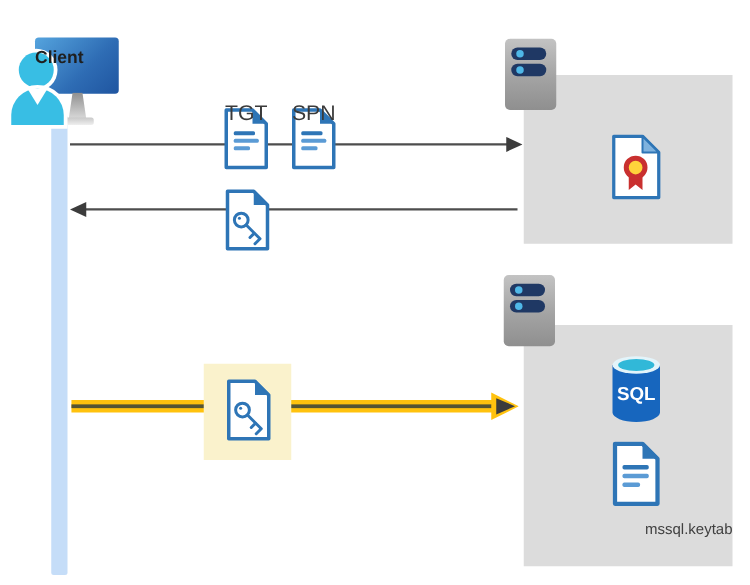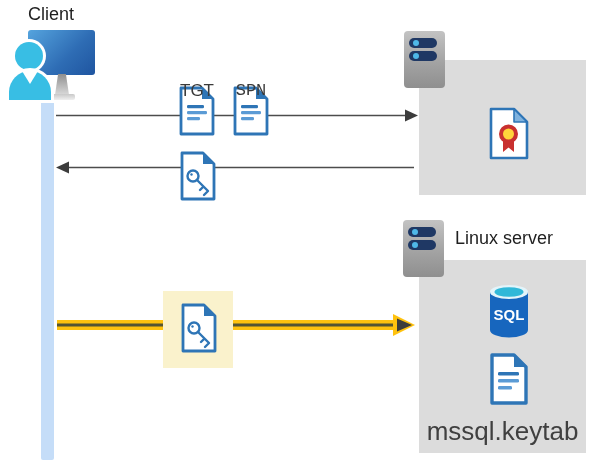--- a/index.html
+++ b/index.html
@@ -1,22 +1,22 @@
 <!DOCTYPE html>
 <html><head>
 <meta charset="utf-8">
 <style>
   html,body{margin:0;padding:0;background:#ffffff;}
   #canvas{
     position:relative;width:600px;height:468px;background:#ffffff;overflow:hidden;
     font-family:"Liberation Sans","DejaVu Sans",sans-serif;
   }
-  .title{position:absolute;font-weight:normal;font-size:18px;line-height:22px;color:#1f1f1f;z-index:6;}
+  .title{position:absolute;font-weight:bold;font-size:14px;line-height:22px;color:#1f1f1f;z-index:6;margin-top:31px;}
   .small-label{position:absolute;font-size:17px;color:#3a3a3a;text-align:center;z-index:6;margin-top:25px;}
-  .keytab-label{position:absolute;font-size:26px;color:#404040;text-align:center;z-index:6;}
+  .keytab-label{position:absolute;font-size:12px;color:#404040;text-align:right;z-index:6;}
 
   .gray-box{position:absolute;background:#dcdcdc;z-index:1;}
   .lifeline{position:absolute;left:41px;top:92px;width:13px;height:368px;background:#c5ddf8;border-radius:2px;z-index:1;}
   .highlight-box{position:absolute;left:163px;top:291px;width:70px;height:77px;background:#faf2cc;z-index:3;}
 
   svg.arrow{position:absolute;z-index:2;}
   svg.icon{position:absolute;z-index:4;}
 
   
   .server-icon{position:absolute;width:41px;height:57px;border-radius:4px;z-index:4;
@@ -64,21 +64,21 @@
     <line x1="0" y1="10.5" x2="352" y2="10.5" stroke="#4d4d4d" stroke-width="1.7"></line>
     <polygon points="349,4.5 362,10.5 349,16.5" fill="#3c3c3c"></polygon>
   </svg>
 
   <svg class="arrow" style="left:56px;top:157px;" width="360" height="21">
     <line x1="11" y1="10.5" x2="358" y2="10.5" stroke="#4d4d4d" stroke-width="1.7"></line>
     <polygon points="13,4.5 0,10.5 13,16.5" fill="#3c3c3c"></polygon>
   </svg>
 
   <div class="small-label" style="left:177px;top:56px;width:40px;">TGT</div>
-  <div class="small-label" style="left:231px;top:56px;width:40px;font-family:Liberation Mono, monospace;">SPN</div>
+  <div class="small-label" style="left:231px;top:56px;width:40px;">SPN</div>
 
   <svg class="icon" style="left:177px;top:86px;" width="40" height="50" viewBox="0 0 40 50">
     <path d="M4,2 H25 L36,13 V48 H4 Z" fill="#ffffff" stroke="#2e75b6" stroke-width="2.8" stroke-linejoin="round"></path>
     <path d="M25,2 L36,13 H25 Z" fill="#2e75b6"></path>
     <rect x="10" y="19" width="17" height="3.2" rx="1.2" fill="#2e75b6"></rect>
     <rect x="10" y="25" width="20" height="3.2" rx="1.2" fill="#5b9bd5"></rect>
     <rect x="10" y="31" width="13" height="3.2" rx="1.2" fill="#5b9bd5"></rect>
   </svg>
 
   <svg class="icon" style="left:231px;top:86px;" width="40" height="50" viewBox="0 0 40 50">
@@ -105,21 +105,20 @@
         <div class="dot"></div>
       </div>
   </div>
   <svg class="icon" style="left:487px;top:107px;" width="44" height="53" viewBox="0 0 44 53">
     <path d="M4,2 H27 L40,15 V51 H4 Z" fill="#ffffff" stroke="#2e75b6" stroke-width="2.6" stroke-linejoin="round"></path>
     <path d="M27,2 L40,15 H27 Z" fill="#7fb2de" stroke="#2e75b6" stroke-width="1.6" stroke-linejoin="round"></path>
     <path d="M16,32 h11 v13 l-5.5,-4.5 L16,45 Z" fill="#c9302f"></path>
     <circle cx="21.5" cy="27" r="7.5" fill="#ffd43b" stroke="#c9302f" stroke-width="4"></circle>
   </svg>
 
-  <div class="title" style="left:455px;top:227px;width:135px;">Linux server</div>
   <div class="server-icon" style="left:403px;top:220px;">
     <div class="pill p1">
         <div class="dot"></div>
       </div>
     <div class="pill p2">
         <div class="dot"></div>
       </div>
   </div>
 
   <svg class="icon" style="left:487px;top:283px;" width="44" height="57" viewBox="0 0 44 57">

